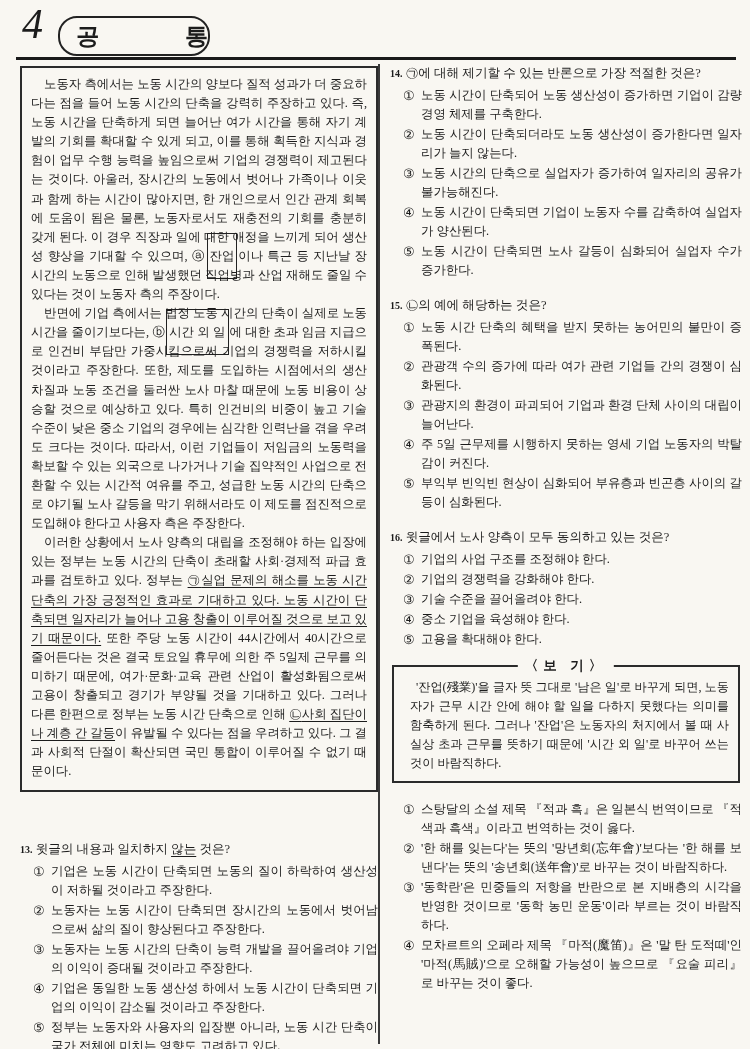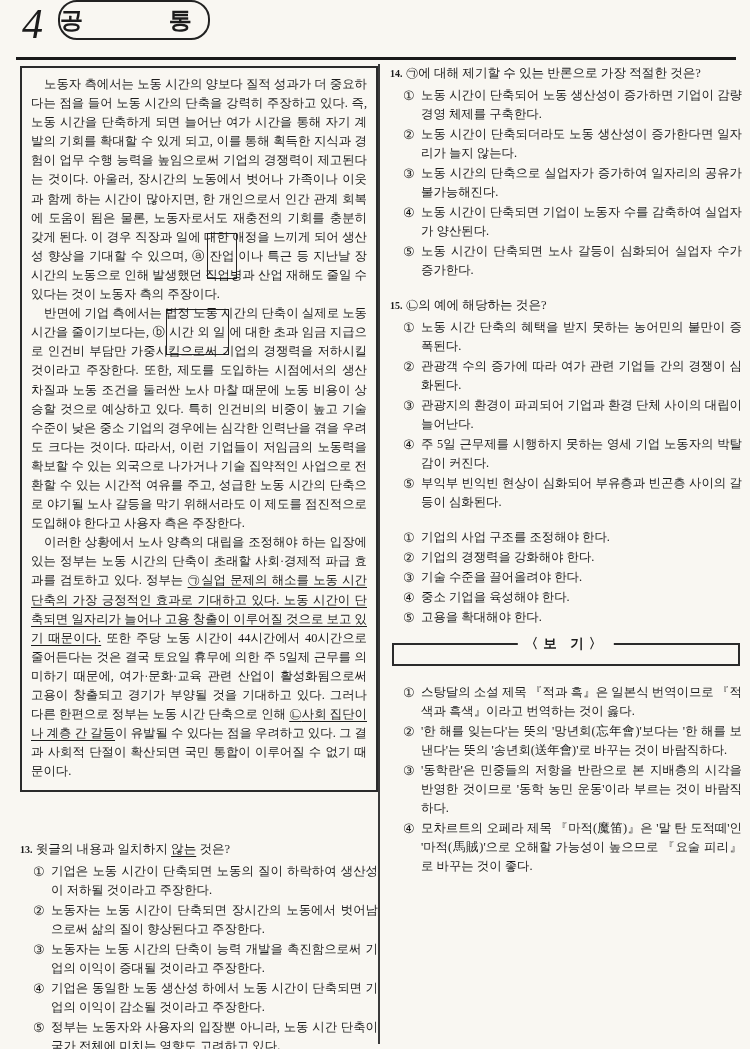--- a/index.html
+++ b/index.html
@@ -14,24 +14,24 @@
     position:relative; width:750px; height:1049px;
     background:#f9f7f2; overflow:hidden;
   }
 
   
   .pnum {
     position:absolute; left:22px; top:0px;
     font-size:42px; font-style:italic; font-weight:500;
   }
   .badge {
-    position:absolute; left:58px; top:0;
+    position:absolute; left:58px; top:16px;
     width:148px; height:36px;
     border:2.5px solid #222; border-radius:19px;
-    display:flex; align-items:center; justify-content:flex-start;
+    display:flex; align-items:center; justify-content:flex-end;
     font-size:23px; font-weight:700;
   }
   .badge span { letter-spacing:40px; margin-right:-40px; }
   .title {
     position:absolute; left:320px; top:8px;
     font-size:30px; font-weight:700; letter-spacing:3px;
     font-family:"Liberation Sans","DejaVu Sans",sans-serif;
   }
   .hrule {
     position:absolute; top:57px; left:16px; width:720px; height:3px;
@@ -117,21 +117,21 @@
         <div class="choice">
             <span class="cnum">①</span>
             <span class="ctext">기업은 노동 시간이 단축되면 노동의 질이 하락하여 생산성이 저하될 것이라고 주장한다.</span>
           </div>
         <div class="choice">
             <span class="cnum">②</span>
             <span class="ctext">노동자는 노동 시간이 단축되면 장시간의 노동에서 벗어남으로써 삶의 질이 향상된다고 주장한다.</span>
           </div>
         <div class="choice">
             <span class="cnum">③</span>
-            <span class="ctext">노동자는 노동 시간의 단축이 능력 개발을 촉진함으로써 기업의 이익이 증대될 것이라고 주장한다.</span>
+            <span class="ctext">노동자는 노동 시간의 단축이 능력 개발을 끌어올려야 기업의 이익이 증대될 것이라고 주장한다.</span>
           </div>
         <div class="choice">
             <span class="cnum">④</span>
             <span class="ctext">기업은 동일한 노동 생산성 하에서 노동 시간이 단축되면 기업의 이익이 감소될 것이라고 주장한다.</span>
           </div>
         <div class="choice">
             <span class="cnum">⑤</span>
             <span class="ctext">정부는 노동자와 사용자의 입장뿐 아니라, 노동 시간 단축이 국가 전체에 미치는 영향도 고려하고 있다.</span>
           </div>
       </div>
@@ -186,20 +186,21 @@
             <span class="ctext">주 5일 근무제를 시행하지 못하는 영세 기업 노동자의 박탈감이 커진다.</span>
           </div>
         <div class="choice">
             <span class="cnum">⑤</span>
             <span class="ctext">부익부 빈익빈 현상이 심화되어 부유층과 빈곤층 사이의 갈등이 심화된다.</span>
           </div>
       </div>
     </section>
 
     <section class="question">
+      <div class="qhead"><span class="qnum">16.</span> <span>윗글에서 노사 양측이 모두 동의하고 있는 것은?</span></div>
       <div class="choices">
         <div class="choice">
             <span class="cnum">①</span>
             <span class="ctext">기업의 사업 구조를 조정해야 한다.</span>
           </div>
         <div class="choice">
             <span class="cnum">②</span>
             <span class="ctext">기업의 경쟁력을 강화해야 한다.</span>
           </div>
         <div class="choice">
@@ -214,20 +215,21 @@
             <span class="cnum">⑤</span>
             <span class="ctext">고용을 확대해야 한다.</span>
           </div>
       </div>
     </section>
 
     <section class="question">
 
       <div class="boki">
         <div class="boki-label">〈보 기〉</div>
+        <p class="boki-text">'잔업(殘業)'을 글자 뜻 그대로 '남은 일'로 바꾸게 되면, 노동자가 근무 시간 안에 해야 할 일을 다하지 못했다는 의미를 함축하게 된다. 그러나 '잔업'은 노동자의 처지에서 볼 때 사실상 초과 근무를 뜻하기 때문에 '시간 외 일'로 바꾸어 쓰는 것이 바람직하다.</p>
       </div>
 
       <div class="choices q17-choices">
         <div class="choice">
             <span class="cnum">①</span>
             <span class="ctext">스탕달의 소설 제목 『적과 흑』은 일본식 번역이므로 『적색과 흑색』이라고 번역하는 것이 옳다.</span>
           </div>
         <div class="choice">
             <span class="cnum">②</span>
             <span class="ctext">'한 해를 잊는다'는 뜻의 '망년회(忘年會)'보다는 '한 해를 보낸다'는 뜻의 '송년회(送年會)'로 바꾸는 것이 바람직하다.</span>

